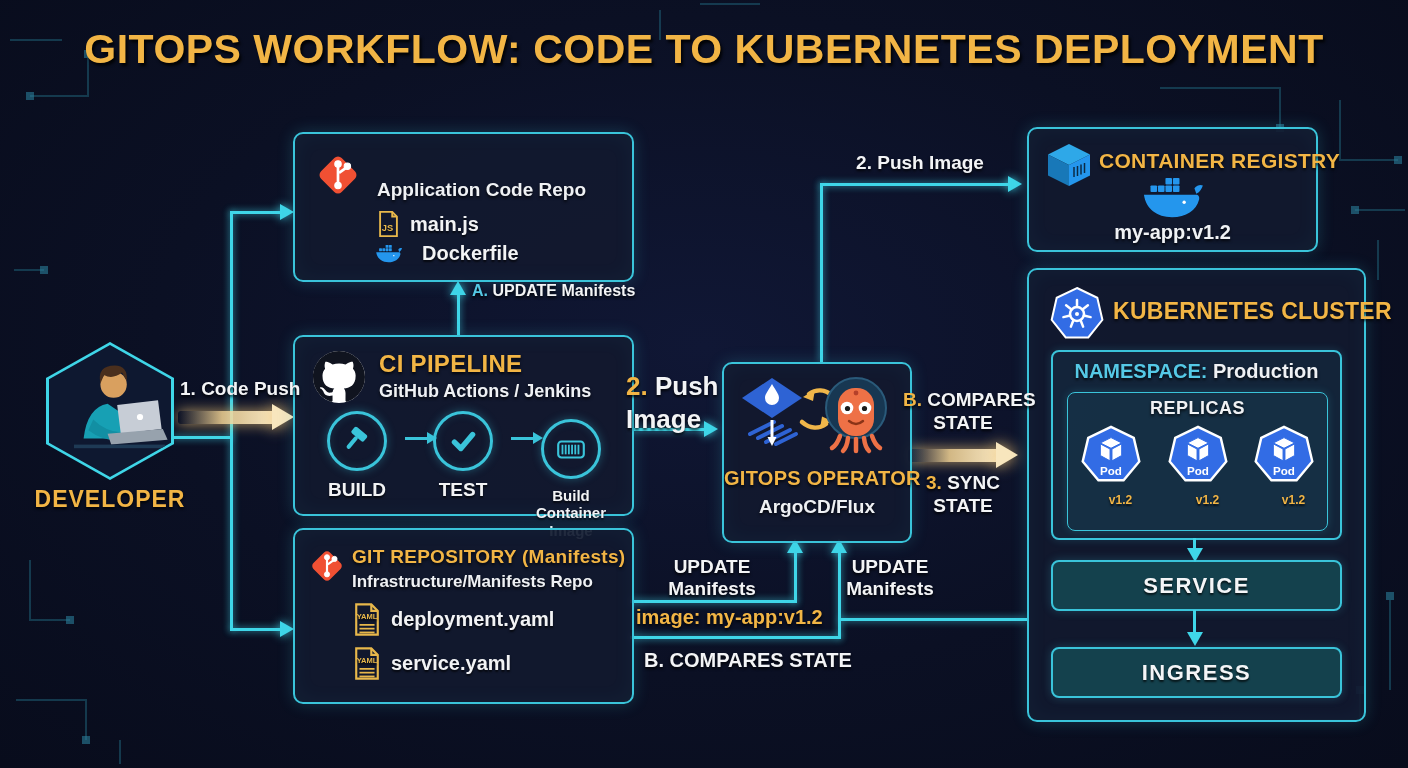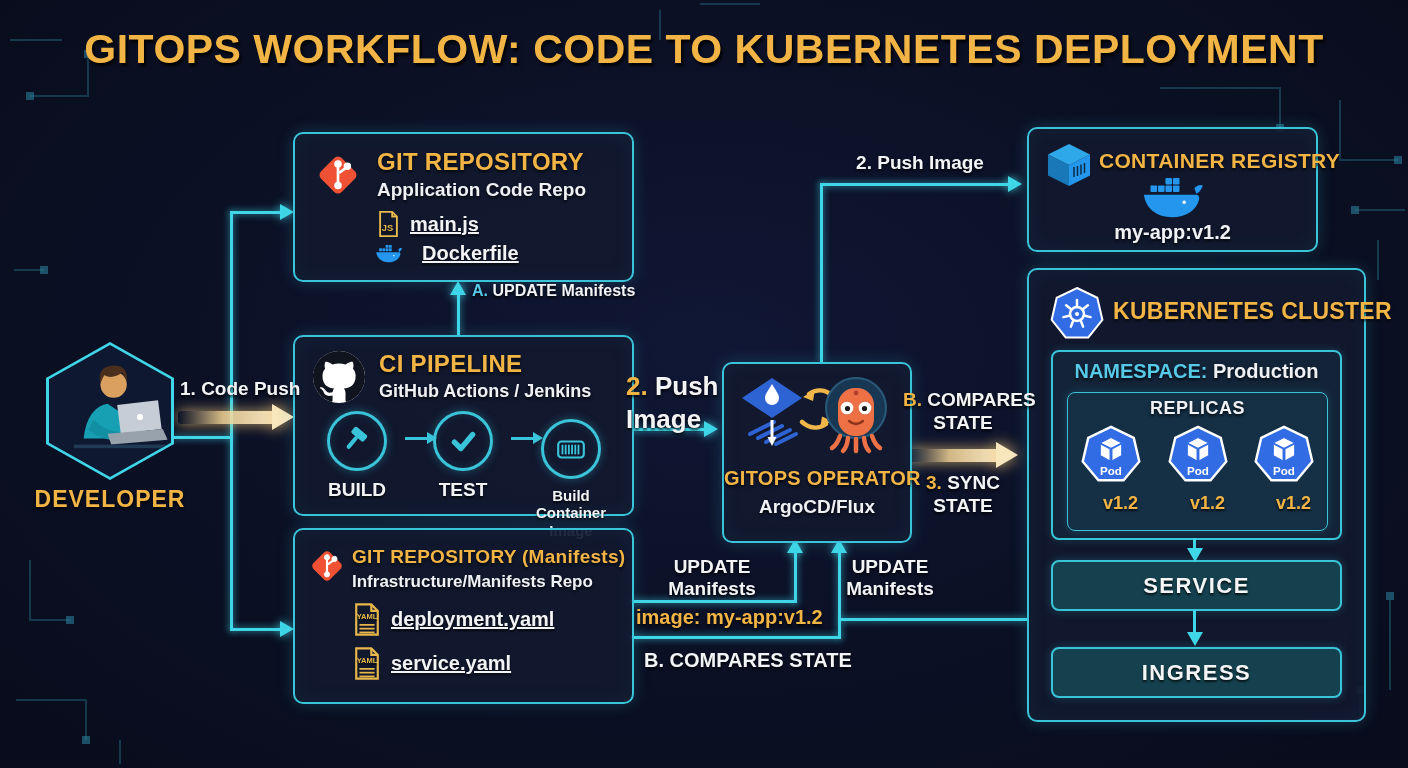--- a/index.html
+++ b/index.html
@@ -6,21 +6,21 @@
   #stage{position:relative;width:1408px;height:768px;overflow:hidden;
     background:radial-gradient(ellipse at 50% 45%, #101735 0%, #0b1024 55%, #080c1c 100%);
     font-family:"Liberation Sans","DejaVu Sans",sans-serif;}
   .deco{position:absolute;inset:0;z-index:0;pointer-events:none;}
   
   .node{position:absolute;background:rgba(18,25,46,.93);border:2px solid #3AC4DA;border-radius:10px;
     box-shadow:0 0 16px rgba(58,196,218,.22), inset 0 0 22px rgba(58,196,218,.05);z-index:2;}
   .ntitle{position:absolute;color:#F2B545;font-weight:800;letter-spacing:.3px;text-shadow:0 2px 3px rgba(0,0,0,.75);white-space:nowrap;}
   .nsub{position:absolute;color:#EFF1F4;font-weight:700;text-shadow:0 2px 3px rgba(0,0,0,.75);white-space:nowrap;}
   .icn{position:absolute;}
-  .frow{position:absolute;display:flex;align-items:center;gap:10px;color:#F2F3F5;font-weight:700;white-space:nowrap;text-shadow:0 2px 2px rgba(0,0,0,.7);text-decoration:underline;}
+  .frow{position:absolute;display:flex;align-items:center;gap:10px;color:#F2F3F5;font-weight:700;white-space:nowrap;text-shadow:0 2px 2px rgba(0,0,0,.7);}
   
   .stage-col{position:absolute;text-align:center;}
   .stage-circle{width:54px;height:54px;border:3px solid #3AC4DA;border-radius:50%;margin:0 auto;
     display:flex;align-items:center;justify-content:center;box-shadow:0 0 10px rgba(58,196,218,.35), inset 0 0 8px rgba(58,196,218,.15);}
   .stage-lbl{margin-top:8px;color:#F2F3F5;font-weight:800;text-shadow:0 2px 2px rgba(0,0,0,.7);}
   .mini-arrow{position:absolute;display:flex;align-items:center;}
   .mini-shaft{width:22px;height:3px;background:#3AC4DA;}
   .mini-head{width:0;height:0;border-top:6px solid transparent;border-bottom:6px solid transparent;border-left:10px solid #3AC4DA;}
   
   .line{position:absolute;background:#3FD6E8;box-shadow:0 0 7px rgba(63,214,232,.8);z-index:1;}
@@ -36,21 +36,21 @@
   
   .elbl{position:absolute;color:#F3F4F6;font-weight:800;text-shadow:0 2px 3px rgba(0,0,0,.85);z-index:3;white-space:nowrap;}
   .gold{color:#F2B545;} .cyan{color:#55C9E6;}
   
   .innerbox{position:absolute;border:2px solid #3AC4DA;border-radius:8px;background:rgba(62,198,222,.07);
     box-shadow:0 0 8px rgba(58,196,218,.2);}
   .kres{position:absolute;left:22px;width:287px;height:47px;background:#14414D;border:2px solid #3AC4DA;border-radius:8px;
     color:#F4F5F7;font-weight:800;font-size:22px;letter-spacing:1.5px;display:flex;align-items:center;justify-content:center;
     text-shadow:0 2px 2px rgba(0,0,0,.7);box-shadow:0 0 10px rgba(58,196,218,.25);}
   .pod{position:absolute;width:88px;text-align:center;}
-  .podver{color:#F2B545;font-weight:800;font-size:18px;margin-top:2px;text-shadow:0 2px 2px rgba(0,0,0,.7);padding-left:19px;}
+  .podver{color:#F2B545;font-weight:800;font-size:12px;margin-top:2px;text-shadow:0 2px 2px rgba(0,0,0,.7);padding-left:19px;}
   
   .hex{clip-path:polygon(50% 0,100% 26%,100% 74%,50% 100%,0 74%,0 26%);}
   #title{position:absolute;top:26px;left:0;width:100%;text-align:center;color:#F2B545;font-size:41px;font-weight:800;
     letter-spacing:.5px;text-shadow:2px 3px 3px rgba(0,0,0,.85);z-index:3;}
 </style>
 </head>
 <body>
 
 <div id="stage">
 
@@ -120,21 +120,20 @@
     <svg class="icn" style="left:18px;top:16px;" width="50" height="50" viewBox="0 0 48 48">
       <rect x="10" y="10" width="28" height="28" rx="5" transform="rotate(45 24 24)" fill="#F05033"></rect>
       <g fill="#fff" stroke="#fff">
         <line x1="24" y1="15" x2="24" y2="33" stroke-width="2.6"></line>
         <line x1="25" y1="22" x2="32" y2="17" stroke-width="2.6"></line>
         <circle cx="24" cy="13.5" r="3.1"></circle>
           <circle cx="24" cy="34" r="3.1"></circle>
           <circle cx="33" cy="15.5" r="3.1"></circle>
       </g>
     </svg>
-    <div class="ntitle" style="left:82px;top:14px;font-size:24px;">GIT REPOSITORY</div>
     <div class="nsub" style="left:82px;top:45px;font-size:19px;">Application Code Repo</div>
     <div class="frow" style="left:82px;top:76px;font-size:20px;">
       <svg width="23" height="28" viewBox="0 0 24 30">
         <path d="M3 2 h13 l5 5 v21 H3 z" fill="none" stroke="#E8B84B" stroke-width="2"></path>
         <path d="M16 2 v5 h5" fill="none" stroke="#E8B84B" stroke-width="2"></path>
         <text x="11" y="23" text-anchor="middle" font-size="10" font-weight="bold" fill="#E8B84B" font-family="Liberation Sans,sans-serif">JS</text>
       </svg>
       <span>main.js</span>
     </div>
     <div class="frow" style="left:80px;top:108px;font-size:20px;gap:20px;">

